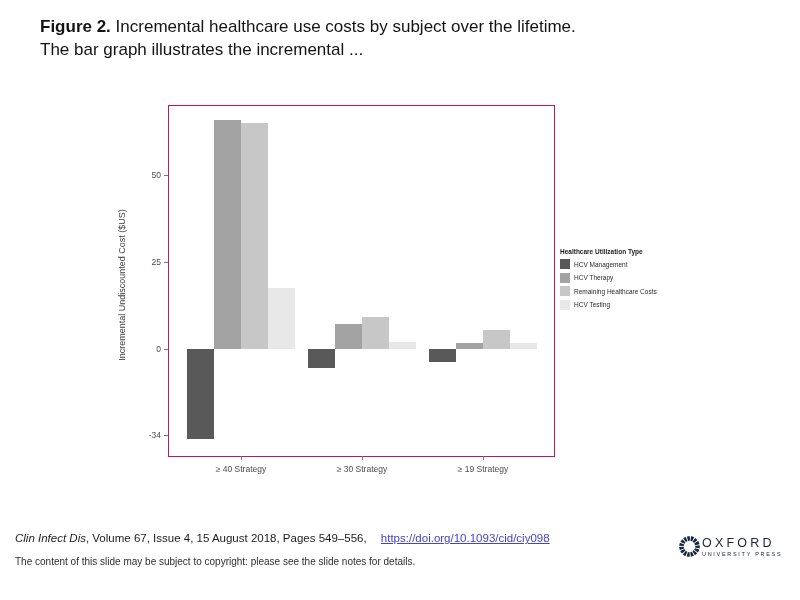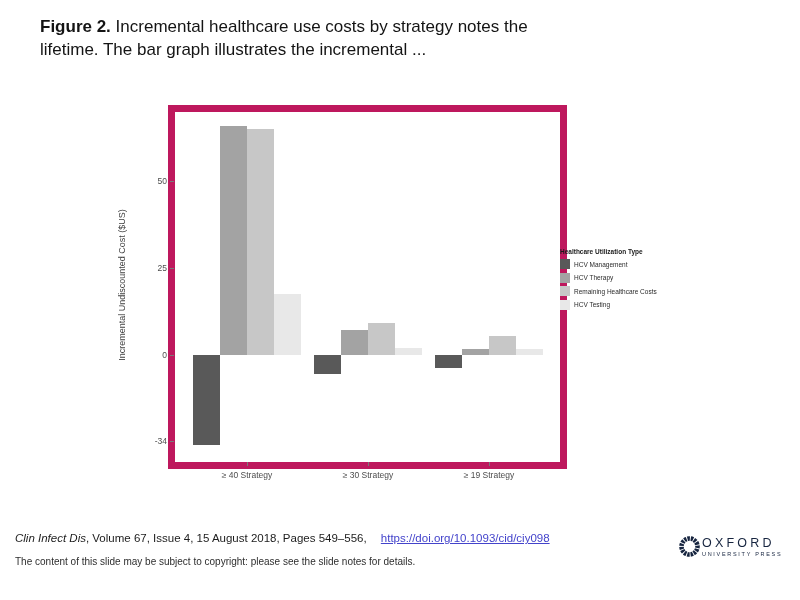--- a/index.html
+++ b/index.html
@@ -4,21 +4,21 @@
 <style>
   html,body{margin:0;padding:0;background:#ffffff;}
   .slide{position:relative;width:800px;height:600px;background:#ffffff;overflow:hidden;
          font-family:"Liberation Sans", sans-serif;}
   
   .fig-title{position:absolute;left:40px;top:16px;width:548px;font-size:17px;line-height:1.35;
              color:#141414;}
   .fig-title b{font-weight:bold;}
   
   .chart{position:absolute;left:168px;top:105px;}
-  .panel{position:relative;width:385px;height:350px;border:7px solid #be185d;background:#fff;}
+  .panel{position:relative;width:385px;height:350px;border:1px solid #be185d;background:#fff;}
   .bar{position:absolute;}
   .ytick-mark{position:absolute;left:-5px;width:4px;height:1px;background:#7a7a7a;}
   .ytick-label{position:absolute;left:-30px;width:22px;text-align:right;font-size:8.5px;
                color:#4d4d4d;transform:translateY(-50%);}
   .xtick-mark{position:absolute;top:350px;width:1px;height:4px;background:#7a7a7a;}
   .xtick-label{position:absolute;top:358px;width:110px;text-align:center;font-size:8.5px;color:#4d4d4d;}
   .ylabel{position:absolute;left:-46px;top:175px;transform:rotate(-90deg) translateX(0);
           transform-origin:center;white-space:nowrap;font-size:9px;color:#3f3f3f;
           width:0;display:flex;justify-content:center;}
   
@@ -36,21 +36,21 @@
   .logo-text{margin-left:1px;}
   .logo-name{font-size:12.5px;letter-spacing:3.2px;font-weight:500;white-space:nowrap;}
   .logo-sub{font-size:5.5px;letter-spacing:1.7px;margin-top:1px;white-space:nowrap;}
 </style>
 </head>
 <body>
 
 <div class="slide">
 
   <div class="fig-title">
-    <b>Figure 2.</b><span> Incremental healthcare use costs by strategy notes the lifetime. The bar graph illustrates the incremental ...</span>
+    <b>Figure 2.</b><span> Incremental healthcare use costs by subject over the lifetime. The bar graph illustrates the incremental ...</span>
   </div>
 
   <div class="chart">
     <div class="ylabel">Incremental Undiscounted Cost ($US)</div>
     <div class="panel" id="panel">
         <div class="ytick-mark" style="top: 69.3069px;"></div>
         <div class="ytick-label" style="top: 69.3069px;">50</div>
         <div class="ytick-mark" style="top: 155.941px;"></div>
         <div class="ytick-label" style="top: 155.941px;">25</div>
         <div class="ytick-mark" style="top: 242.574px;"></div>

